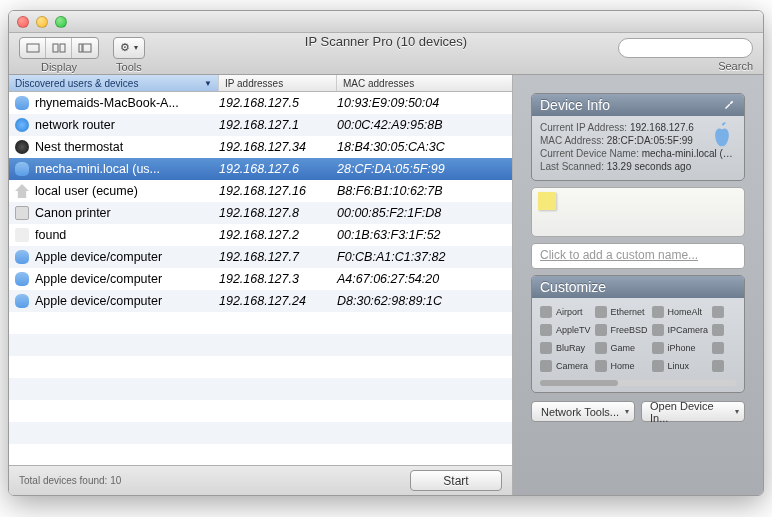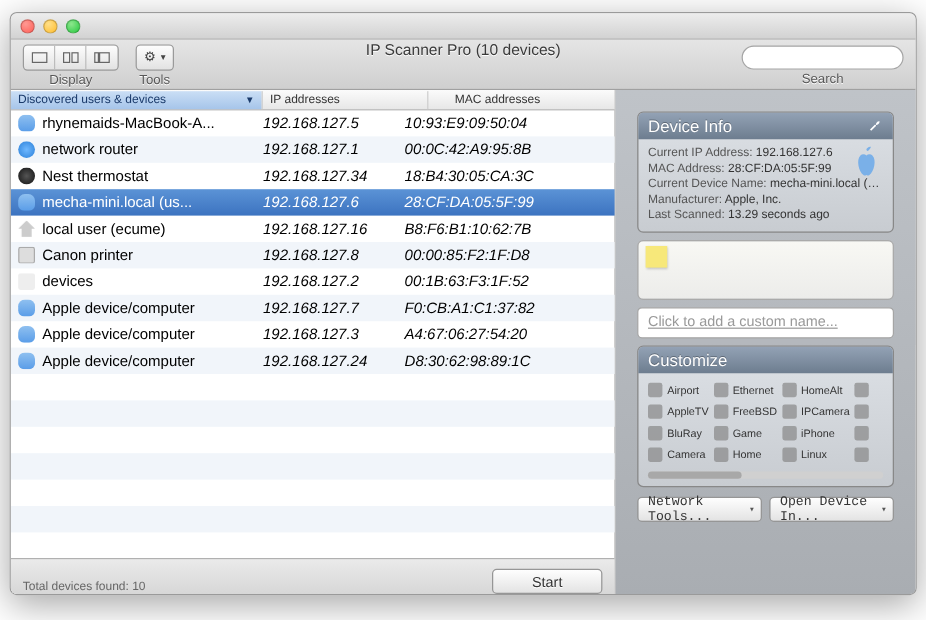--- a/index.html
+++ b/index.html
@@ -14,67 +14,67 @@
 .wtitle { position: absolute; left: 0; right: 0; text-align: center; font-size: 13px; color: #3a3a3a; text-shadow: 0 1px 0 #fff; pointer-events: none; margin-top: 40px; }
 .toolbar { height: 42px; background: linear-gradient(#e5e5e5,#cfcfcf); border-bottom: 1px solid #a0a0a0; display: flex; align-items: center; padding: 4px 10px 2px; gap: 14px; }
 .segmented { display: flex; height: 22px; border: 1px solid #9a9a9a; border-radius: 4px; overflow: hidden; background: linear-gradient(#fdfdfd,#e2e2e2); }
 .segmented span { width: 26px; border-right: 1px solid #bcbcbc; display: flex; align-items: center; justify-content: center; font-size: 10px; color: #555; }
 .segmented span:last-child { border-right: none; }
 .seg-icon { width: 14px; height: 10px; }
 .gearbtn { display: flex; align-items: center; height: 22px; border: 1px solid #9a9a9a; border-radius: 4px; background: linear-gradient(#fdfdfd,#e2e2e2); padding: 0 6px; gap: 4px; font-size: 11px; color: #444; }
 .tblabel { font-size: 11px; color: #575757; text-shadow: 0 1px 0 #fff; }
 .tbgroup { display:flex; flex-direction:column; align-items:center; gap:2px; }
 .spacer { flex: 1; }
-.searchwrap { display:flex; flex-direction:column; align-items:center; gap:2px; }
+.searchwrap { display:flex; flex-direction:column; align-items:flex-end; gap:2px; }
 .search { width: 135px; height: 20px; border-radius: 10px; border: 1px solid #a5a5a5; background: #fff; padding: 0 8px 0 22px; font-size: 11px; position: relative; }
 .searchbox { position: relative; }
 .searchbox::before { content: "🔍"; position: absolute; left: 6px; top: 2px; font-size: 11px; color: #888; }
 .content { display: flex; height: calc(100% - 64px); }
 .left { flex: 1; background: #fff; display: flex; flex-direction: column; border-right: 1px solid #b0b0b0; }
 .right { width: 250px; background: linear-gradient(#bfc3c8,#a9adb2); display: flex; flex-direction: column; padding: 18px; gap: 6px; }
-.thead { display: flex; height: 17px; background: linear-gradient(#fbfbfb,#e7e7e7); border-bottom: 1px solid #b5b5b5; font-size: 10px; color: #333; align-items: center; }
+.thead { display: flex; height: 17px; background: linear-gradient(#fbfbfb,#e7e7e7); border-bottom: 1px solid #b5b5b5; font-size: 10px; color: #333; }
 .th { padding: 2px 6px; border-right: 1px solid #ccc; display: flex; align-items: center; position: relative; }
 .th0 { width: 210px; background: linear-gradient(#cadef5,#a6c5ea); color:#1a3a6a;}
-.th1 { width: 138px; }
-.th2 { flex: 1; border-right: none; margin-left: 16px; }
+.th1 { width: 118px; }
+.th2 { flex: 1; border-right: none; }
 .sortarrow { position: absolute; right: 6px; font-size: 8px; }
 .tbody { flex: 1; overflow-y: auto; font-size: 12.5px; }
 .row { display: flex; height: 22px; align-items: center; }
 .row:nth-child(even) { background: #f1f5fa; }
 .row.selected { background: linear-gradient(#5b93d6,#3c73c0); color: #fff; }
 .cell0 { width: 210px; padding-left: 6px; display: flex; align-items: flex-start; gap: 6px; overflow: hidden; white-space: nowrap; text-overflow: ellipsis; }
 .cell1 { width: 118px; font-style: italic; }
 .cell2 { flex: 1; font-style: italic; }
 .devicon { width: 14px; height: 14px; display: inline-block; background: #999; border-radius: 2px; flex-shrink:0;}
 .devicon.apple { background: linear-gradient(#8fc0f0,#5a9de8); border-radius: 40% 40% 35% 35%; }
 .devicon.router { background: radial-gradient(circle,#6fb8ff,#2a7fd8); border-radius:50%; }
 .devicon.nest { background: radial-gradient(circle,#555,#111); border-radius:50%; }
 .devicon.home { background: #ccc; clip-path: polygon(50% 0,100% 50%,80% 50%,80% 100%,20% 100%,20% 50%,0 50%); }
 .devicon.printer { background: #ddd; border: 1px solid #aaa; border-radius:2px; }
 .devicon.candle { background: #eee; }
-.footer { height: 30px; background: linear-gradient(#eaeaea,#d7d7d7); border-top: 1px solid #b0b0b0; display: flex; align-items: flex-end; padding: 0 10px; font-size: 10px; color: #666; }
+.footer { height: 30px; background: linear-gradient(#eaeaea,#d7d7d7); border-top: 1px solid #b0b0b0; display: flex; align-items: center; padding: 0 10px; font-size: 10px; color: #666; }
 .btn { height: 21px; border-radius: 4px; border: 1px solid #969696; background: linear-gradient(#fefefe,#e3e3e3); font-size: 12px; padding: 0 14px; display: inline-flex; align-items: center; justify-content:center; color: #333; text-shadow: 0 1px 0 #fff; cursor: default; }
 .btn.wide { width: 92px; }
 .panel { background: linear-gradient(#dde1e6,#c8ccd1); border: 1px solid #888; border-radius: 5px; box-shadow: inset 0 1px 0 #eef2f6; }
 .panel-h { height: 22px; background: linear-gradient(#93a2b5,#6d7d8f); border-radius: 4px 4px 0 0; color: #fff; font-size: 14px; padding: 2px 8px; display:flex; align-items:center; justify-content:space-between; text-shadow:0 -1px 0 rgba(0,0,0,0.3);}
 .infobody { padding: 6px 8px; font-size: 10px; color: #333; position: relative; }
 .infobody .line { margin-bottom: 2px; white-space: nowrap; overflow:hidden; text-overflow:ellipsis; }
 .infobody .k { color: #555; }
 .appleicon { position: absolute; right: 8px; top: 6px; width: 28px; height: 30px; }
 .note { height: 50px; background: linear-gradient(#f8f8f4,#ececea); border:1px solid #aaa; border-radius:5px; padding:6px; position:relative; }
 .sticky { width: 18px; height: 18px; background: #f7e87a; position: absolute; left: 6px; top: 4px; box-shadow: 1px 1px 2px rgba(0,0,0,0.2);}
 .custom-input { height: 26px; background: #fff; border: 1px solid #a5a5a5; border-radius: 4px; padding: 4px 8px; font-size: 12px; color: #999; text-decoration: underline; }
 .cust-body { padding: 6px 8px; }
 .cust-grid { display: grid; grid-template-columns: repeat(3,1fr); gap: 2px 4px; font-size: 9px; color: #333; }
 .cust-item { display: flex; align-items: center; gap: 4px; height: 16px; }
 .cust-icon { width: 12px; height: 12px; background: #888; border-radius:2px; flex-shrink:0; opacity:0.7;}
 .cust-scroll { height: 6px; background: #d0d0d0; border-radius:3px; margin-top:6px; position:relative;}
 .cust-scroll::before { content:""; position:absolute; left:0; top:0; height:100%; width:40%; background:#a8a8a8; border-radius:3px;}
 .btnrow { display:flex; gap:6px; margin-top:2px;}
-.dropbtn { flex:1; height:21px; border-radius:4px; border:1px solid #969696; background:linear-gradient(#fefefe,#e3e3e3); font-size:11px; display:flex; align-items:center; justify-content:center; gap:4px; color:#333; position:relative; padding:0 14px 0 8px;font-family:Liberation Mono, monospace;}
+.dropbtn { flex:1; height:21px; border-radius:4px; border:1px solid #969696; background:linear-gradient(#fefefe,#e3e3e3); font-size:11px; display:flex; align-items:center; justify-content:center; gap:4px; color:#333; position:relative; padding:0 14px 0 8px;}
 .dropbtn::after { content:"▾"; position:absolute; right:5px; font-size:8px; color:#555;}
 .wrench { width:14px; height:14px; }
 </style>
 </head>
 <body>
 
 <div class="window">
   <div class="titlebar">
     <div class="traffic">
       <span class="t-close"></span>
@@ -178,21 +178,21 @@
             <div class="cell0">
               <span class="devicon printer"></span>
               <span>Canon printer</span>
             </div>
             <div class="cell1">192.168.127.8</div>
             <div class="cell2">00:00:85:F2:1F:D8</div>
           </div>
           <div class="row">
             <div class="cell0">
               <span class="devicon candle"></span>
-              <span>devices</span>
+              <span>found</span>
             </div>
             <div class="cell1">192.168.127.2</div>
             <div class="cell2">00:1B:63:F3:1F:52</div>
           </div>
           <div class="row">
             <div class="cell0">
               <span class="devicon apple"></span>
               <span>Apple device/computer</span>
             </div>
             <div class="cell1">192.168.127.7</div>
@@ -237,21 +237,20 @@
               <path d="M11 3a3 3 0 0 1-4 3L3 10l1 1 4-4a3 3 0 0 1 3-4z" fill="#fff"></path>
             </svg>
         </div>
         <div class="infobody">
           <svg class="appleicon" viewBox="0 0 20 24">
               <path d="M14 6c-1-1-3-1-4 0-1-1-3-1-4 0-3 3-1 11 2 13 1 1 2 0 2 0s1 1 2 0c3-2 5-10 2-13zM11 3c1-1 2-2 2-3-1 0-3 1-3 2 0 1 1 1 1 1z" fill="#7ab0e8"></path>
             </svg>
           <div class="line"><span class="k">Current IP Address:</span> <span>192.168.127.6</span></div>
           <div class="line"><span class="k">MAC Address:</span> <span>28:CF:DA:05:5F:99</span></div>
           <div class="line"><span class="k">Current Device Name:</span> <span>mecha-mini.local (user: ecu...</span></div>
-          <div class="line"><span class="k">Manufacturer:</span> <span>Apple, Inc.</span></div>
           <div class="line"><span class="k">Last Scanned:</span> <span>13.29 seconds ago</span></div>
         </div>
       </div>
 
       <div class="note">
         <div class="sticky"></div>
       </div>
 
       <div class="custom-input">Click to add a custom name...</div>
 

